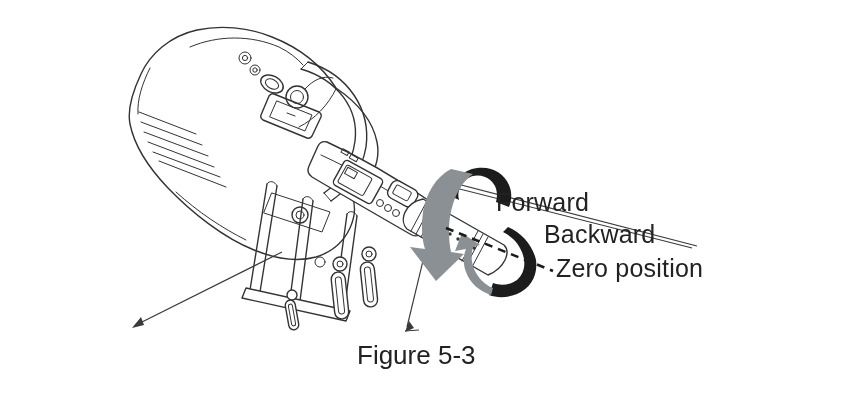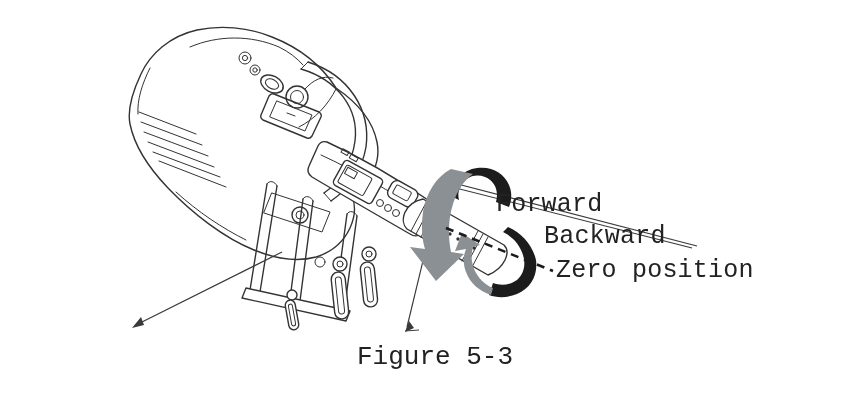--- a/index.html
+++ b/index.html
@@ -1,21 +1,21 @@
 <!DOCTYPE html>
 <html><head>
 <meta charset="utf-8">
 <style>
   html,body{margin:0;padding:0;background:#fff;}
   .stage{
     position:relative;
     width:842px;height:404px;
     background:#ffffff;
     overflow:hidden;
-    font-family:Liberation Mono, monospace;
+    font-family:Liberation Sans, sans-serif;
   }
   svg{position:absolute;left:0;top:0;}
   .art{fill:none;stroke-width:1.4;stroke-linecap:round;stroke-linejoin:round;}
   .thin{stroke-width:1;}
   .wfill{fill:#ffffff;}
   .leader{stroke-width:1.15;fill:none;}
   text.lbl{font-size:25px;letter-spacing:0.2px;}
   text.cap{font-size:26px;}
 </style>
 </head>

